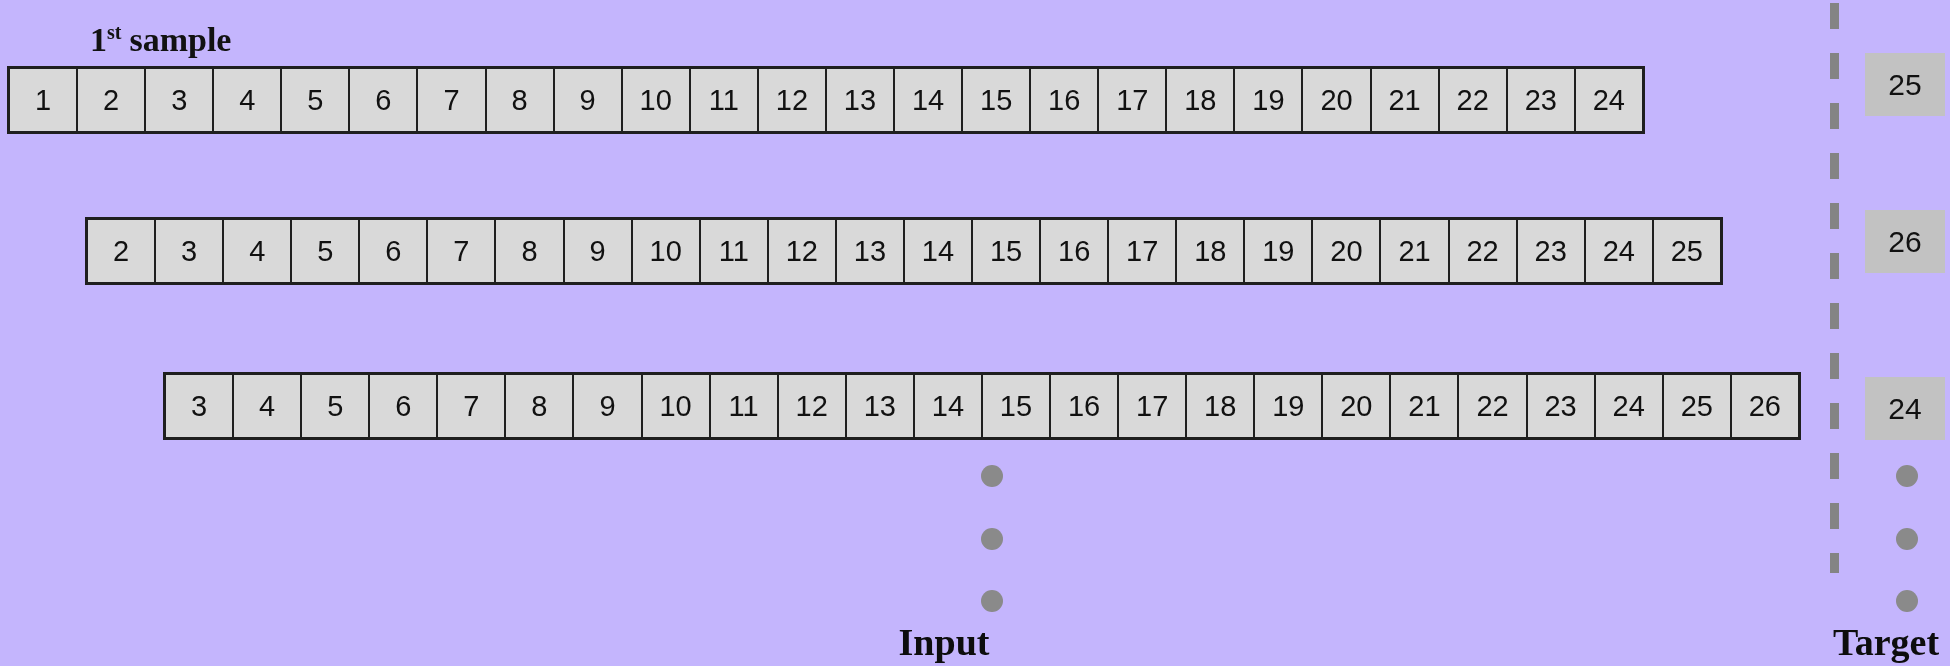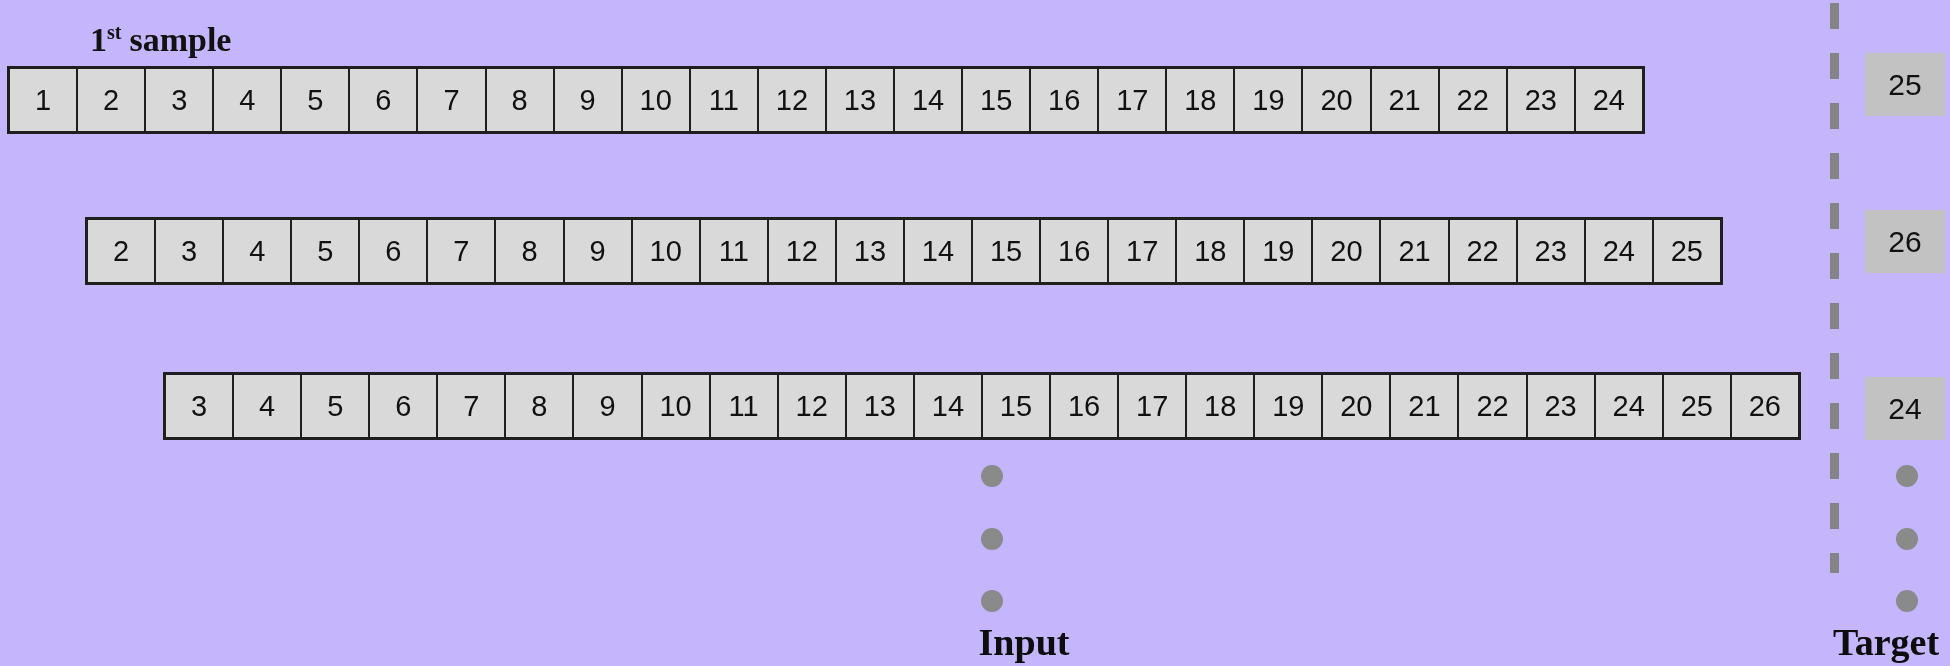--- a/index.html
+++ b/index.html
@@ -97,21 +97,21 @@
   .caption {
     position: absolute;
     width: 160px;
     top: 620px;
     text-align: center;
     font-family: "Liberation Serif", serif;
     font-weight: bold;
     font-size: 38px;
     color: #0d0d0d;
   }
-  #caption-input  { left: 944px;  }
+  #caption-input  { left: 864px;  }
   #caption-target { left: 1806px; }
 </style>
 </head>
 <body>
 
 <div class="canvas">
 
   <div class="sample-label" id="label-0"><span>1</span><sup>st</sup><span class="word">sample</span></div>
   <div class="cells" id="row-0">
       <div class="cell">1</div>

